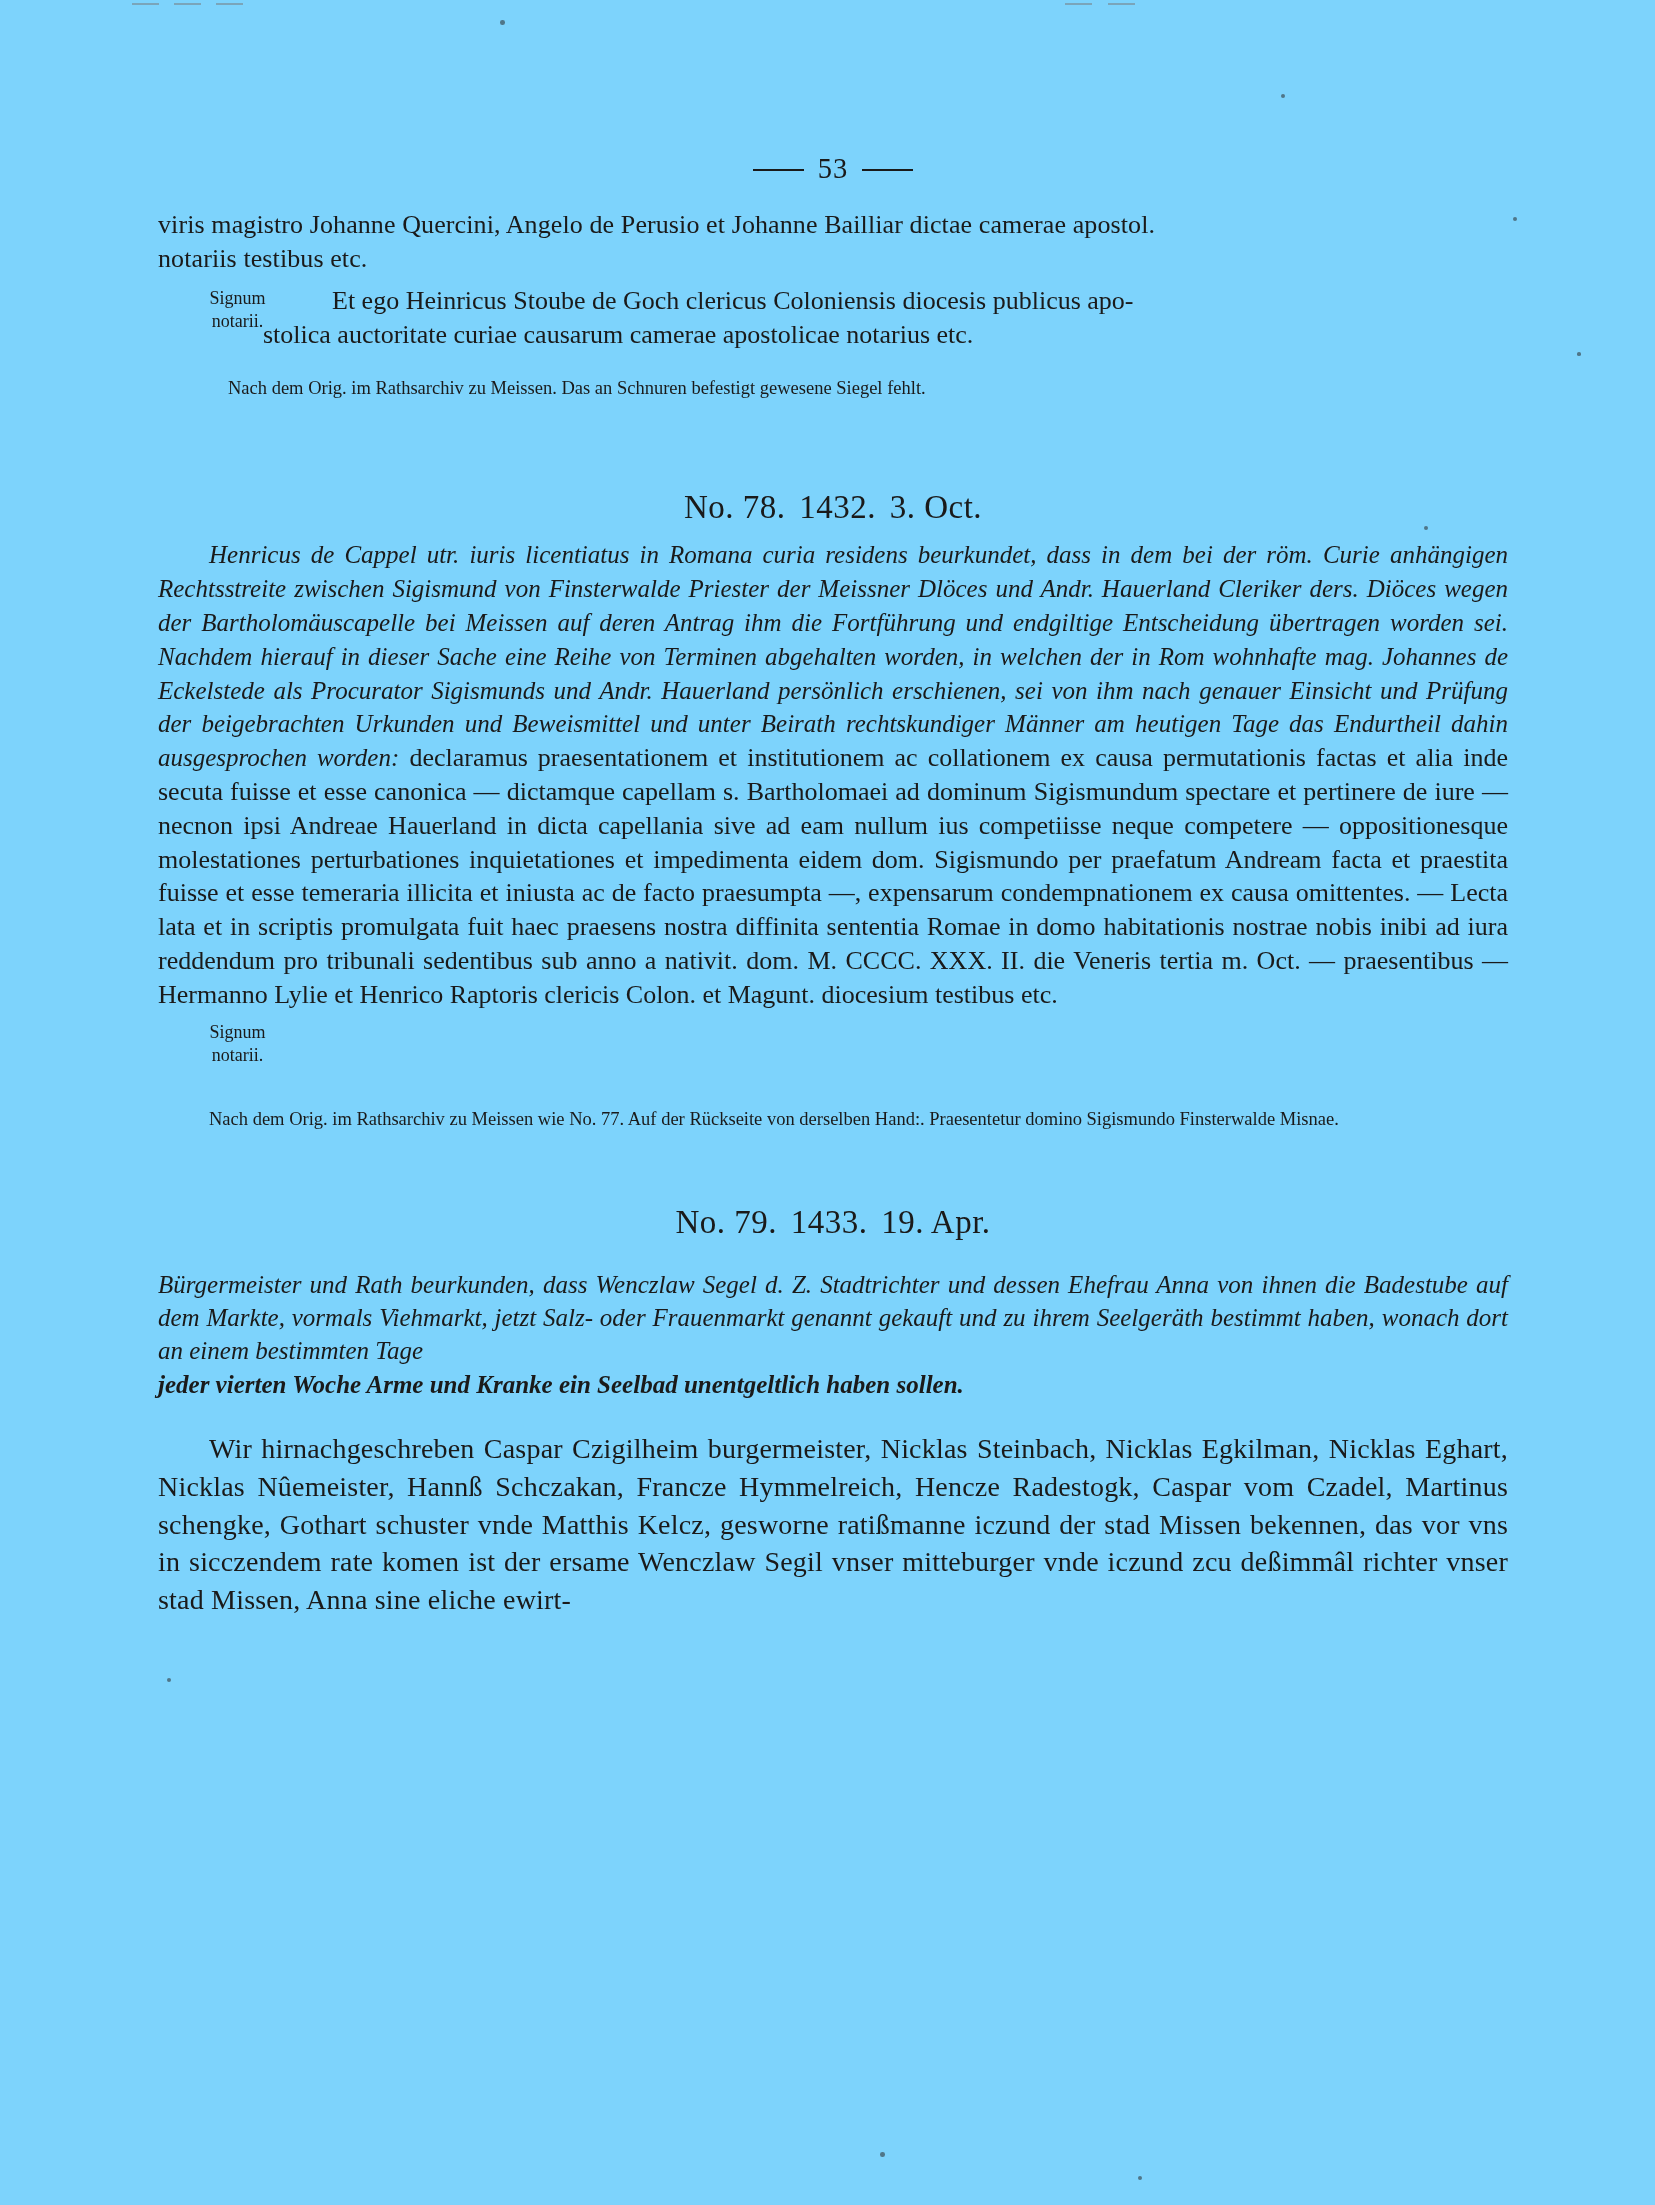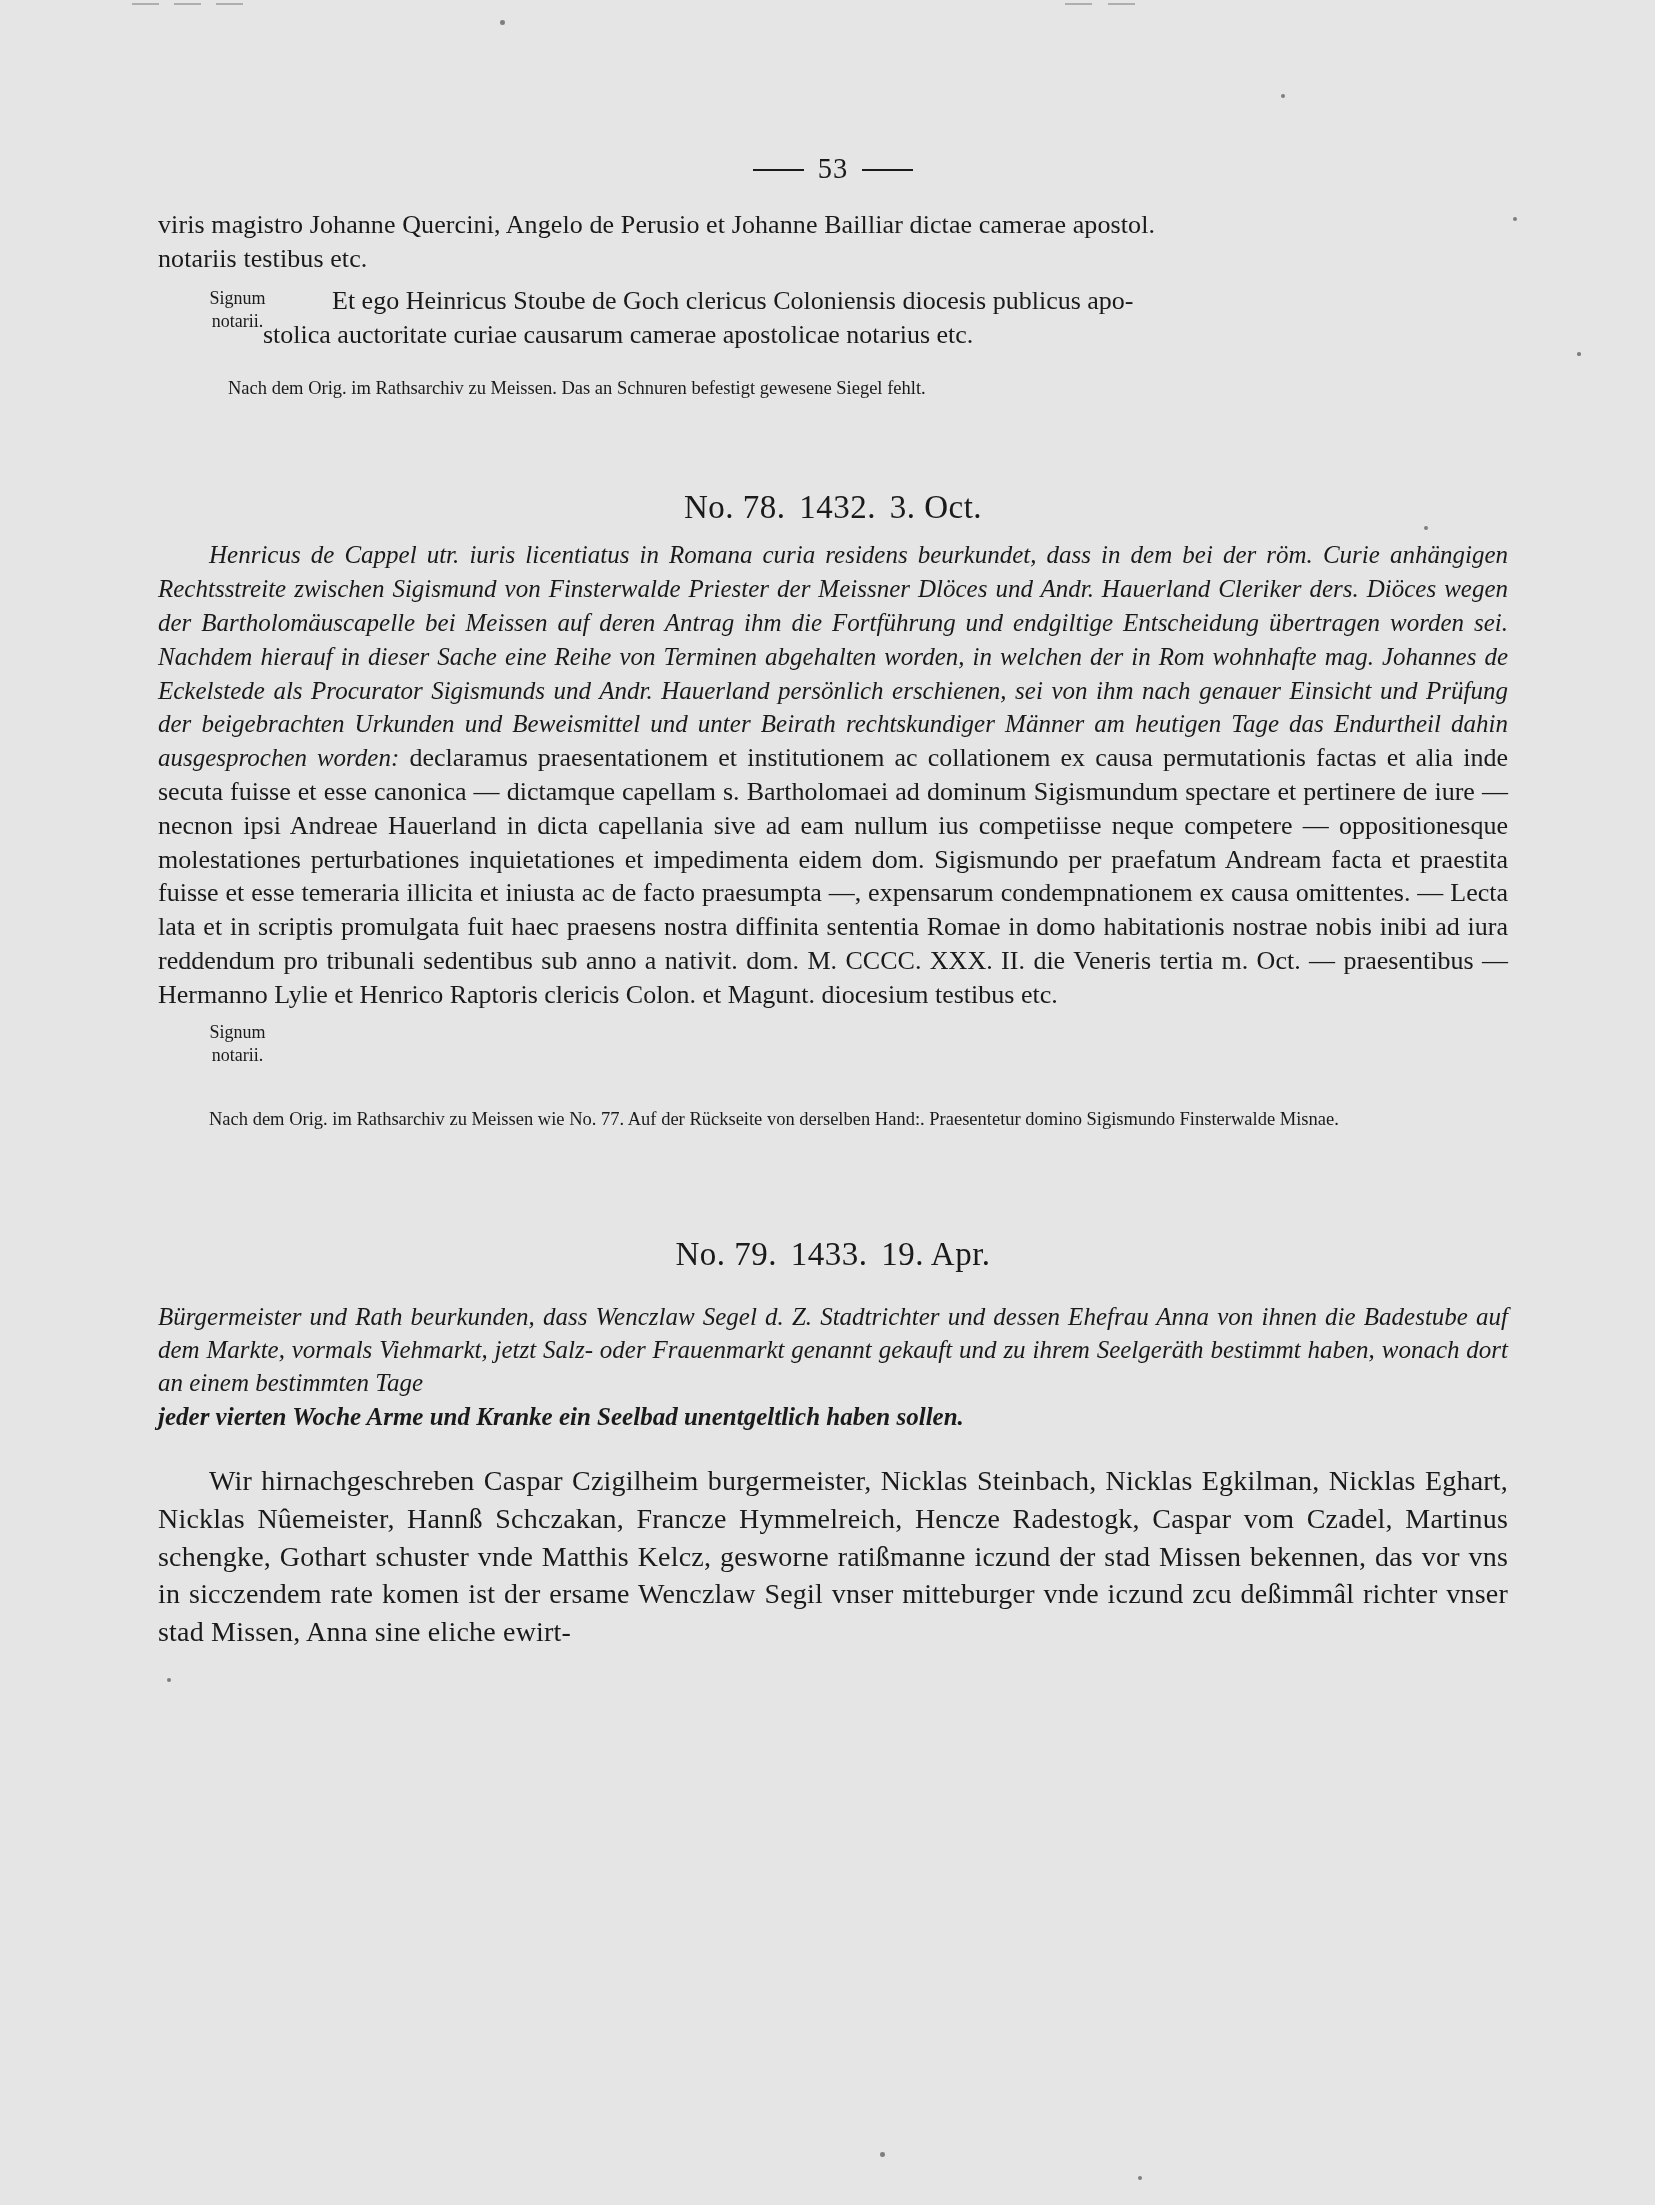--- a/index.html
+++ b/index.html
@@ -8,21 +8,21 @@
     background: #ffffff;
   }
   body {
     font-family: "Liberation Serif", "DejaVu Serif", serif;
     color: #1a1a1a;
   }
   .page {
     position: relative;
     width: 1655px;
     height: 2205px;
-    background: #e5e5e5;
+    background: #7dd3fc;
     overflow: hidden;
   }
   .content {
     position: absolute;
     left: 158px;
     top: 0;
     width: 1350px;
   }
 
   
@@ -207,21 +207,21 @@
       <div class="signum-label">
         <span>Signum</span><br>
         <span>notarii.</span>
       </div>
     </div>
 
     <div class="source-note" style="margin-top:26px;padding-right:12.7px;">
       <span class="first-indent"></span><span>Nach dem Orig. im Rathsarchiv zu Meissen wie No. 77.  Auf der Rückseite von derselben Hand:. Praesentetur domino Sigismundo Finsterwalde Misnae.</span>
     </div>
 
-    <div class="section-heading" style="margin-top:104px;margin-bottom:27.4px;">
+    <div class="section-heading" style="margin-top:72px;margin-bottom:27.4px;">
       <span>No. 79.</span><span class="sp"></span><span>1433.</span><span class="sp"></span><span>19. Apr.</span>
     </div>
 
     <div class="regest-centered">
       <span>Bürgermeister und Rath beurkunden, dass Wenczlaw Segel d. Z. Stadtrichter und dessen Ehefrau Anna von ihnen die Badestube auf dem Markte, vormals Viehmarkt, jetzt Salz- oder Frauenmarkt genannt gekauft und zu ihrem Seelgeräth bestimmt haben, wonach dort an einem bestimmten Tage</span>
       <span class="lastline">jeder vierten Woche Arme und Kranke ein Seelbad unentgeltlich haben sollen.</span>
     </div>
 
     <div class="mhg-text">
       <span class="indent"></span><span>Wir hirnachgeschreben Caspar Czigilheim burgermeister, Nicklas Steinbach, Nicklas Egkilman, Nicklas Eghart, Nicklas Nûemeister, Hannß Schczakan, Francze Hymmelreich, Hencze Radestogk, Caspar vom Czadel, Martinus schengke, Gothart schuster vnde Matthis Kelcz, gesworne ratißmanne iczund der stad Missen bekennen, das vor vns in sicczendem rate komen ist der ersame Wenczlaw Segil vnser mitteburger vnde iczund zcu deßimmâl richter vnser stad Missen, Anna sine eliche ewirt-</span>

